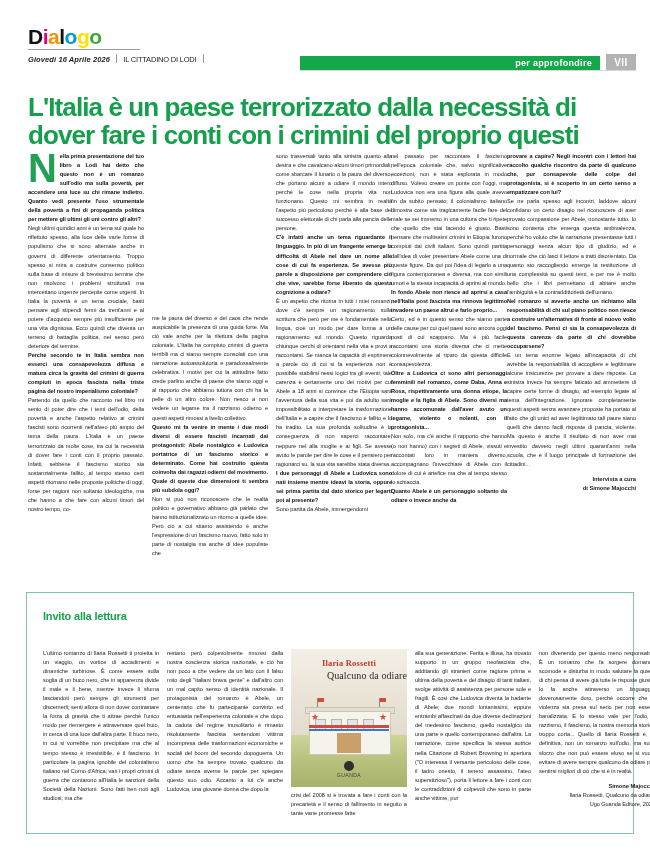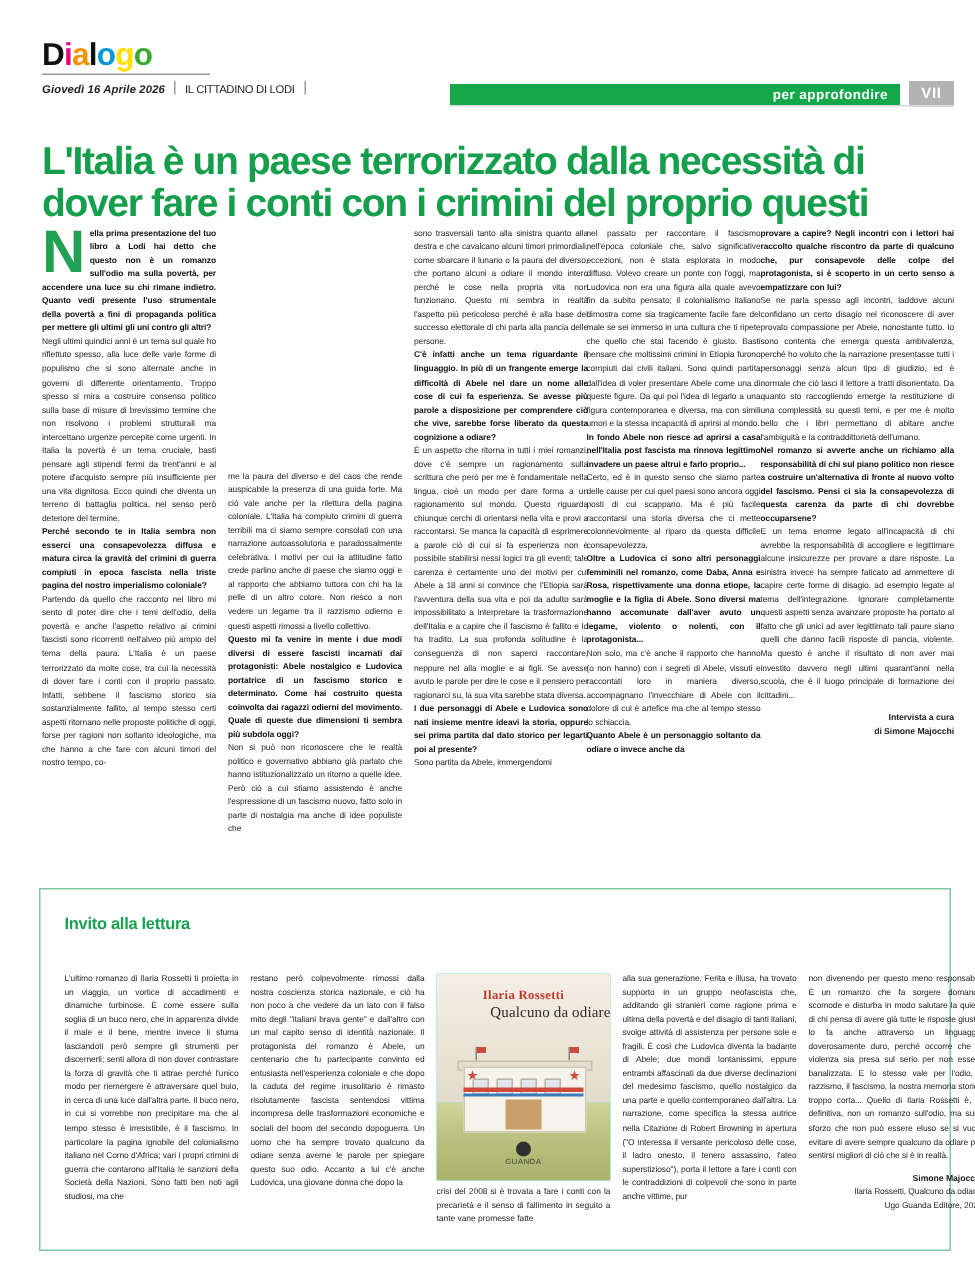--- a/index.html
+++ b/index.html
@@ -85,21 +85,21 @@
   .b1{left:16px;top:56px;width:116px;}
   .b2{left:140px;top:56px;width:116px;}
   .b3{left:388px;top:56px;width:116px;}
   .b4{left:512px;top:56px;width:116px;}
   .bcap{position:absolute;left:264px;top:198px;width:116px;font-size:5.6px;line-height:1.62;
         text-align:justify;color:#1d1d1d;}
   .byline{margin-top:6px;text-align:right;font-weight:bold;font-size:5.8px;line-height:1.55;}
 
   
   .bookcover{position:absolute;left:264px;top:56px;width:116px;height:138px;
-             background:#5eead4;overflow:hidden;border:0;}
+             background:#fef9c3;overflow:hidden;border:0;}
   .bc-sky{position:absolute;left:0;top:0;width:100%;height:62%;
           background:linear-gradient(180deg,#f4efe6 0%,#eae3d6 55%,#e2dccf 100%);}
   .bc-grass{position:absolute;left:0;bottom:0;width:100%;height:38%;
             background:linear-gradient(180deg,#cfd59a 0%,#b9c27e 45%,#a8b26c 100%);}
   .bc-author{position:absolute;left:0;top:9px;width:100%;text-align:center;color:#c0392b;
              font-size:8.5px;font-weight:bold;letter-spacing:.2px;font-family:"Liberation Serif",serif;}
   .bc-title{position:absolute;left:0;top:21px;width:100%;text-align:right;color:#2b2b2b;
             font-size:10px;letter-spacing:.1px;font-family:"Liberation Serif",serif;}
   .bc-bld{position:absolute;left:18px;top:62px;width:80px;height:42px;background:#f6f3ec;
           border:1px solid #cfc6b4;}

